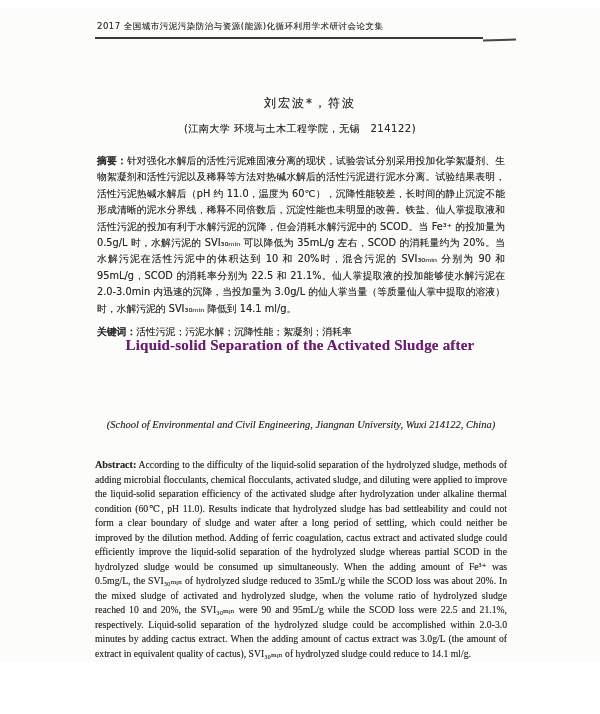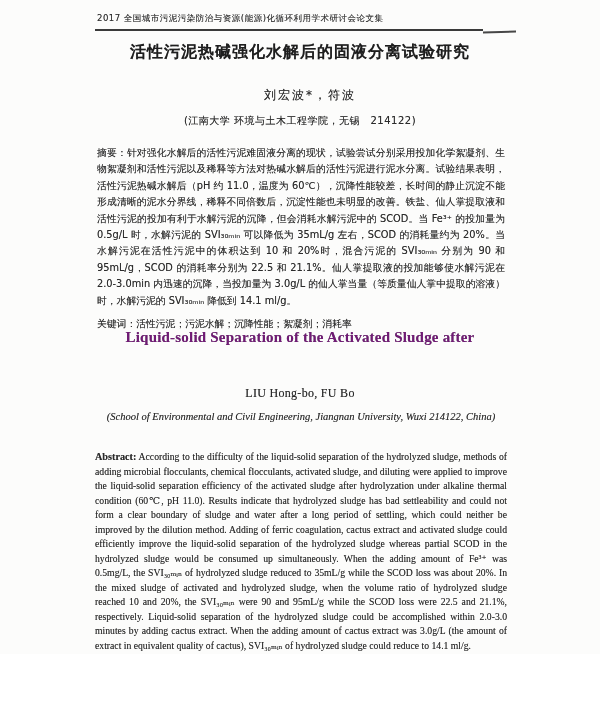--- a/index.html
+++ b/index.html
@@ -1,19 +1,19 @@
 <!DOCTYPE html>
 <html><head>
 <meta charset="utf-8">
 <style>
   html,body { margin:0; padding:0; background:#ffffff; }
   .page {
     position:relative;
     width:600px; height:654px;
-    margin:0 auto;
+    margin:8px auto;
     background:#fcfcfb;
     overflow:hidden;
     font-family:"DejaVu Sans", sans-serif;
     color:#2b2b2b;
     text-shadow:0 0 0.5px rgba(45,45,45,0.55);
   }
   .abs { position:absolute; margin:0; }
   .center { left:0; right:0; text-align:center; }
 
   .running-header {
@@ -40,21 +40,21 @@
   }
 
   .zh-block {
     left:97px; right:95px; top:145px;
   }
   .abstract-zh {
     margin:0;
     font-size:9.8px; line-height:16.4px;
     text-align:justify; text-justify:inter-ideograph;
   }
-  .abstract-zh .lbl, .keywords-zh .lbl { font-weight:normal; }
+  .abstract-zh .lbl, .keywords-zh .lbl { font-weight:bold; }
   .keywords-zh {
     margin:7px 0 0 0;
     font-size:9.8px; line-height:16px;
   }
 
   .serif { font-family:"Liberation Serif","DejaVu Serif",serif; }
 
   .title-en {
     top:320px; font-size:15px; font-weight:bold; line-height:35px; color:#701a75;
     letter-spacing:0.2px;
@@ -81,36 +81,34 @@
 </style>
 </head>
 <body>
 
 <div class="page">
 
   <div class="abs running-header">2017 全国城市污泥污染防治与资源(能源)化循环利用学术研讨会论文集</div>
   <div class="abs header-rule"></div>
   <div class="abs header-rule-end"></div>
 
-  <h1 class="abs center title-zh">活性污泥热碱强化水解后的固液分离试验研究</h1>
 
   <div class="abs center authors-zh">刘宏波*，符波</div>
 
   <div class="abs center affiliation-zh">(江南大学 环境与土木工程学院，无锡　214122)</div>
 
   <div class="abs zh-block">
     <p class="abstract-zh"><span class="lbl">摘要：</span><span>针对强化水解后的活性污泥难固液分离的现状，试验尝试分别采用投加化学絮凝剂、生物絮凝剂和活性污泥以及稀释等方法对热碱水解后的活性污泥进行泥水分离。试验结果表明，活性污泥热碱水解后（pH 约 11.0，温度为 60℃），沉降性能较差，长时间的静止沉淀不能形成清晰的泥水分界线，稀释不同倍数后，沉淀性能也未明显的改善。铁盐、仙人掌提取液和活性污泥的投加有利于水解污泥的沉降，但会消耗水解污泥中的 SCOD。当 Fe³⁺ 的投加量为 0.5g/L 时，水解污泥的 SVI₃₀ₘᵢₙ 可以降低为 35mL/g 左右，SCOD 的消耗量约为 20%。当水解污泥在活性污泥中的体积达到 10 和 20%时，混合污泥的 SVI₃₀ₘᵢₙ 分别为 90 和 95mL/g，SCOD 的消耗率分别为 22.5 和 21.1%。仙人掌提取液的投加能够使水解污泥在 2.0-3.0min 内迅速的沉降，当投加量为 3.0g/L 的仙人掌当量（等质量仙人掌中提取的溶液）时，水解污泥的 SVI₃₀ₘᵢₙ 降低到 14.1 ml/g。</span></p>
     <p class="keywords-zh"><span class="lbl">关键词：</span><span>活性污泥；污泥水解；沉降性能；絮凝剂；消耗率</span></p>
   </div>
 
   <h2 class="abs center title-en serif">
     <span>Liquid-solid Separation of the Activated Sludge after</span><br>
   </h2>
 
-  <div class="abs center authors-en serif">LIU Hong-bo, FU Bo</div>
 
   <div class="abs affiliation-en serif">(School of Environmental and Civil Engineering, Jiangnan University, Wuxi 214122, China)</div>
 
   <p class="abs abstract-en serif"><span class="lbl">Abstract:</span> <span>According to the difficulty of the liquid-solid separation of the hydrolyzed sludge, methods of adding microbial flocculants, chemical flocculants, activated sludge, and diluting were applied to improve the liquid-solid separation efficiency of the activated sludge after hydrolyzation under alkaline thermal condition (60℃, pH 11.0). Results indicate that hydrolyzed sludge has bad settleability and could not form a clear boundary of sludge and water after a long period of settling, which could neither be improved by the dilution method. Adding of ferric coagulation, cactus extract and activated sludge could efficiently improve the liquid-solid separation of the hydrolyzed sludge whereas partial SCOD in the hydrolyzed sludge would be consumed up simultaneously. When the adding amount of Fe³⁺ was 0.5mg/L, the SVI₃₀ₘᵢₙ of hydrolyzed sludge reduced to 35mL/g while the SCOD loss was about 20%. In the mixed sludge of activated and hydrolyzed sludge, when the volume ratio of hydrolyzed sludge reached 10 and 20%, the SVI₃₀ₘᵢₙ were 90 and 95mL/g while the SCOD loss were 22.5 and 21.1%, respectively. Liquid-solid separation of the hydrolyzed sludge could be accomplished within 2.0-3.0 minutes by adding cactus extract. When the adding amount of cactus extract was 3.0g/L (the amount of extract in equivalent quality of cactus), SVI₃₀ₘᵢₙ of hydrolyzed sludge could reduce to 14.1 ml/g.</span></p>
 
   <div class="abs footnote-rule"></div>
   <div class="abs footnote-text">*通讯作者：副教授，污泥资源化处理处置技术，E-mail: liuhongbo@jiangnan.edu.cn</div>
 
 </div>
 

